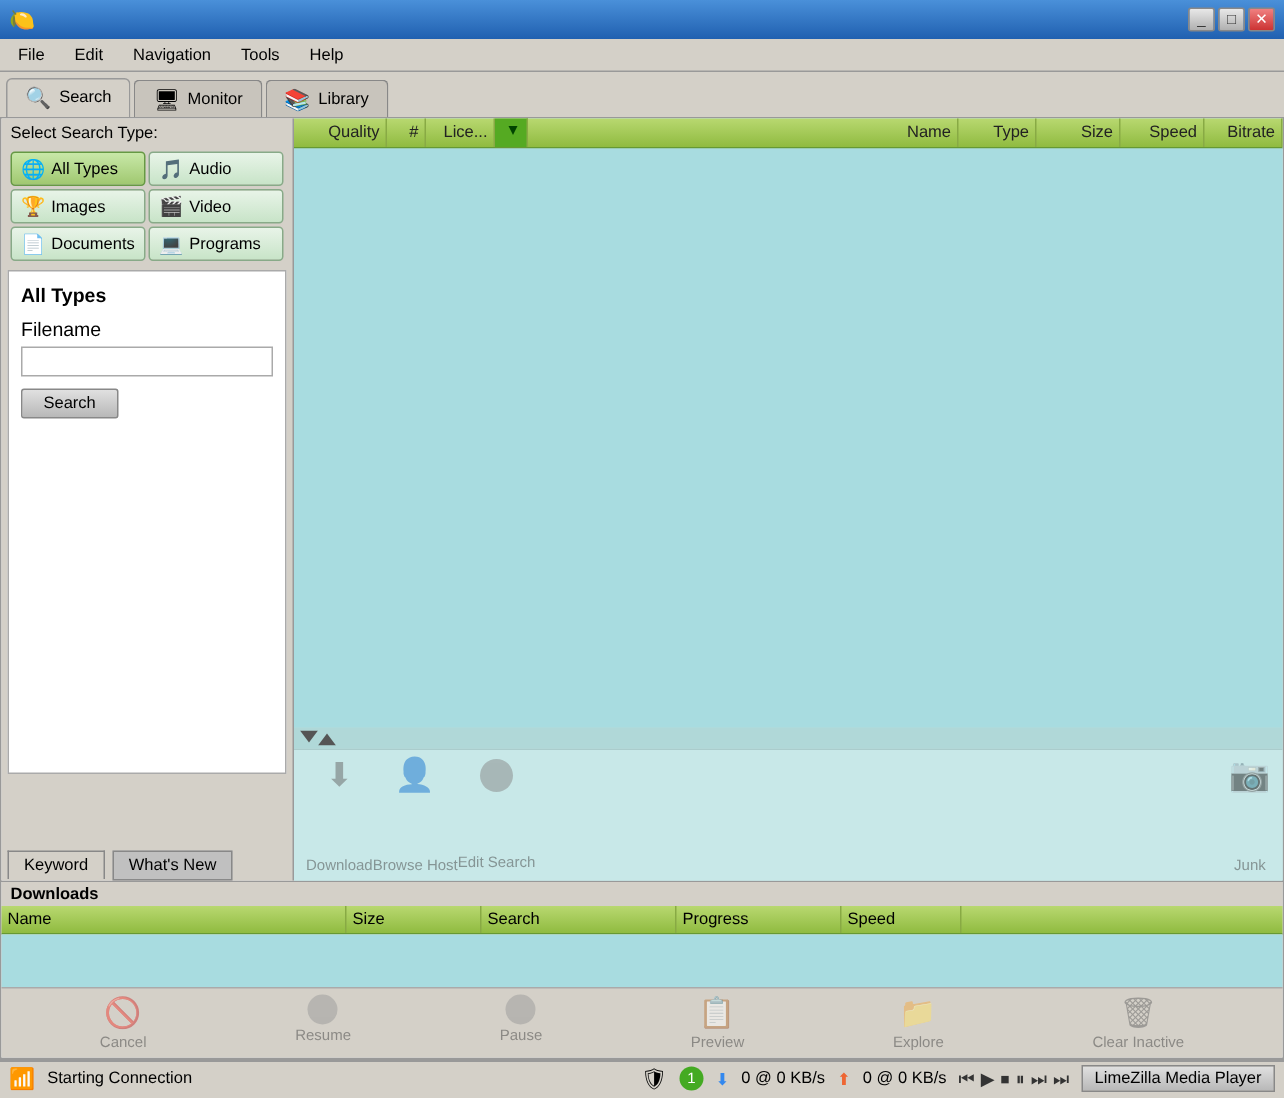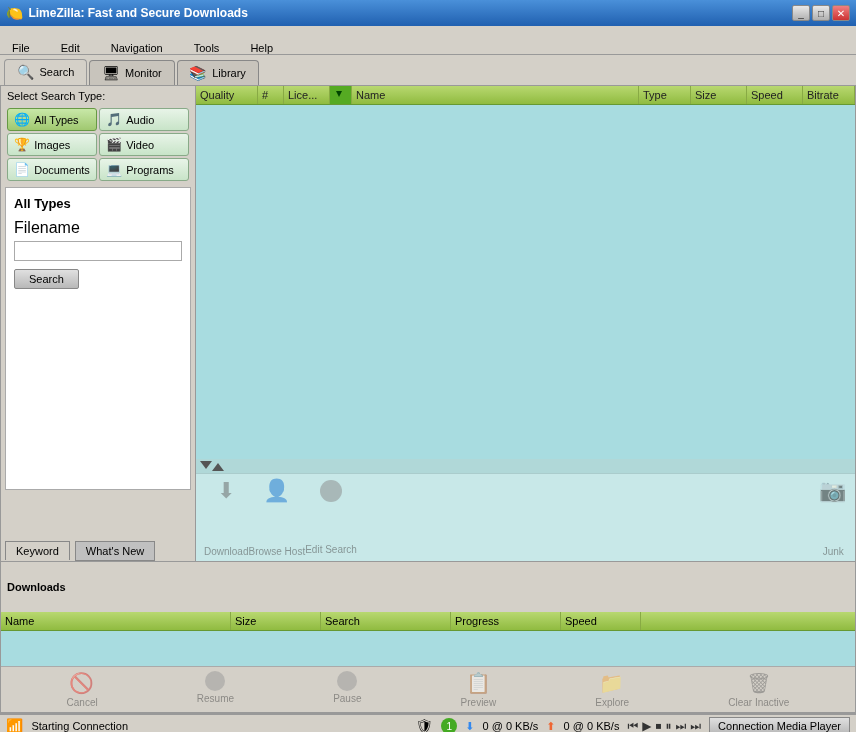--- a/index.html
+++ b/index.html
@@ -30,26 +30,26 @@
       border: 1px solid #888;
       border-radius: 2px;
       display: flex; align-items: center; justify-content: center;
       font-size: 10px; cursor: pointer; color: #333;
     }
     .title-btn.close { background: linear-gradient(to bottom, #f08080, #cc3333); color: white; }
 
     
     #menu-bar {
       background: #d4d0c8;
-      padding: 14px 4px;
-      display: flex;
-      gap: 15px;
+      padding: 2px 4px;
+      display: flex;
+      gap: 4px;
       border-bottom: 1px solid #999;
       height: 22px;
-      align-items: flex-start;
+      align-items: flex-end;
     }
     .menu-item {
       padding: 2px 8px;
       cursor: pointer;
       border-radius: 2px;
       font-size: 11px;
     }
 
     
     #tab-bar {
@@ -128,21 +128,21 @@
     .type-btn-icon { font-size: 13px; }
 
     #search-form {
       background: white;
       border: 1px solid #aaa;
       margin: 4px;
       padding: 8px;
       flex: 1;
     }
     #search-form h3 { font-size: 13px; margin-bottom: 8px; }
-    #search-form label { display: block; margin-bottom: 4px; font-size: 16px; }
+    #search-form label { display: block; margin-bottom: 4px; font-size: 13px; }
     #filename-input {
       width: 100%;
       border: 1px solid #aaa;
       padding: 2px 4px;
       height: 20px;
       margin-bottom: 8px;
     }
     #search-btn {
       background: linear-gradient(to bottom, #e0e0e0, #b8b8b8);
       border: 1px solid #888;
@@ -163,20 +163,21 @@
       padding: 2px 4px;
     }
     #bottom-left-tabs .left-tab { display: inline-block; margin-right: 2px; }
 
     
     #right-panel {
       flex: 1;
       background: #b0e0e0;
       display: flex;
       flex-direction: column;
+      text-align: right;
     }
 
     
     #results-header {
       display: flex;
       background: linear-gradient(to bottom, #b8d870, #90bb40);
       border-bottom: 1px solid #669933;
     }
     .results-col {
       padding: 3px 4px;
@@ -280,21 +281,20 @@
     }
     #player-controls { display: flex; gap: 4px; align-items: center; }
     .player-btn { font-size: 12px; cursor: pointer; color: #333; }
   </style>
 </head>
 <body>
 
 <div id="title-bar">
   <div id="title-bar-left">
     <span style="font-size:14px;">🍋</span>
-    <span>LimeZilla: Fast and Secure Downloads</span>
   </div>
   <div id="title-bar-controls">
     <div class="title-btn">_</div>
     <div class="title-btn">□</div>
     <div class="title-btn close">✕</div>
   </div>
 </div>
 
 <div id="menu-bar">
   <span class="menu-item">File</span>
@@ -411,21 +411,21 @@
         <div style="flex:1"></div>
         <div class="action-btn">
           <span class="action-btn-icon">📷</span>
           <span class="action-btn-label">Junk</span>
         </div>
       </div>
     </div>
   </div>
 
   <div id="downloads-section" style="border:1px solid #999; border-top:none;">
-    <div id="downloads-header-bar" style="background:#d4d0c8; padding:19px 6px; font-weight:bold;">Downloads</div>
+    <div id="downloads-header-bar" style="background:#d4d0c8; padding:2px 6px; font-weight:bold;">Downloads</div>
     <div id="downloads-cols" style="display:flex; background:linear-gradient(to bottom,#b8d870,#90bb40); border-bottom:1px solid #669933;">
       <div class="dl-col" style="width:230px;">Name</div>
       <div class="dl-col" style="width:90px;">Size</div>
       <div class="dl-col" style="width:130px;">Search</div>
       <div class="dl-col" style="width:110px;">Progress</div>
       <div class="dl-col" style="width:80px;">Speed</div>
     </div>
     <div id="downloads-body" style="height:35px; background:#a8dce0;"></div>
     <div id="dl-actions" style="display:flex; padding:4px 20px; gap:8px; background:#d4d0c8; border-top:1px solid #aaa; justify-content:space-around;">
       <div class="dl-btn">
@@ -466,14 +466,14 @@
   <span style="color:#ee6633;">⬆</span>
   <span id="speed-up">0 @ 0 KB/s</span>
   <div id="player-controls">
     <span class="player-btn">⏮</span>
     <span class="player-btn">▶</span>
     <span class="player-btn">⏹</span>
     <span class="player-btn">⏸</span>
     <span class="player-btn">⏭</span>
     <span class="player-btn">⏭</span>
   </div>
-  <button id="media-player-btn">Connection Media Player</button>
+  <button id="media-player-btn">LimeZilla Media Player</button>
 </div>
 
 </body></html>

